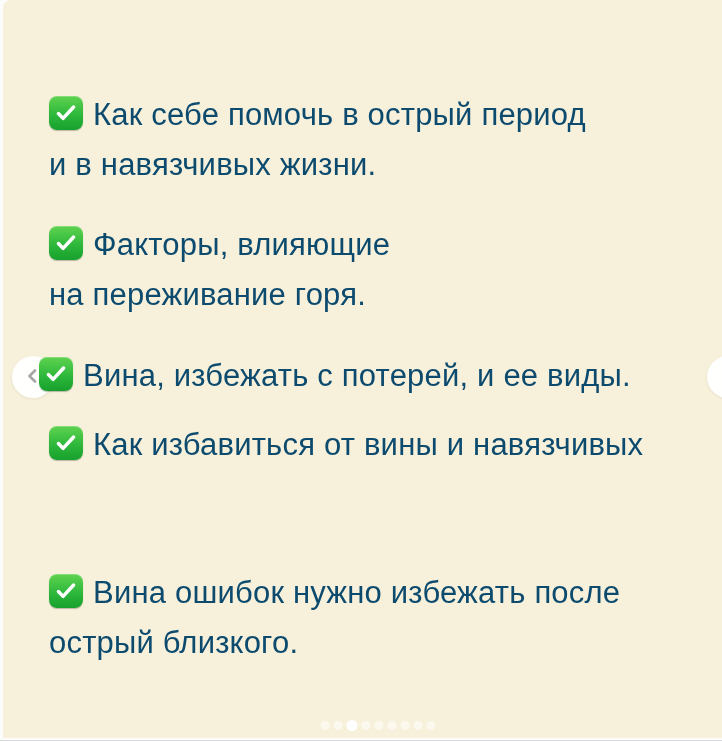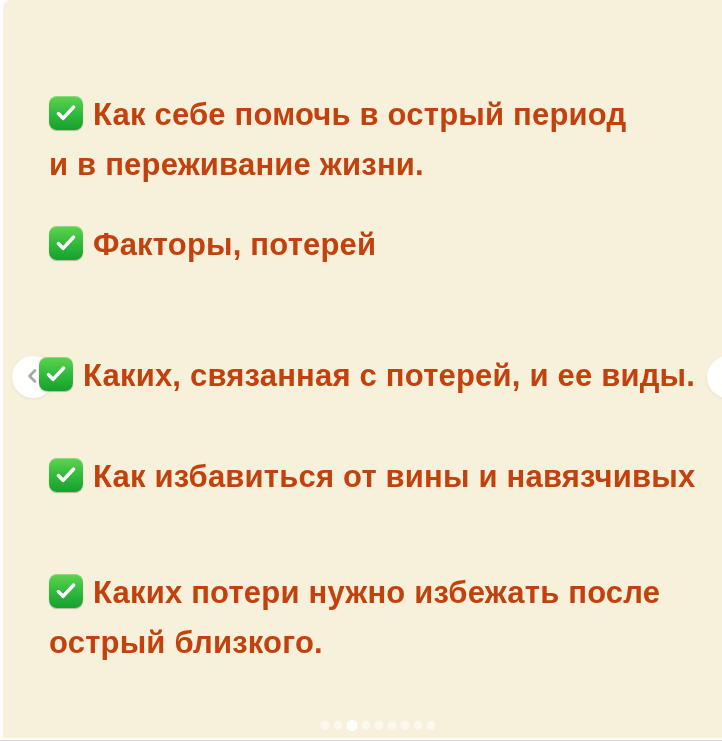--- a/index.html
+++ b/index.html
@@ -14,23 +14,23 @@
     position:absolute;
     left:3px; top:0;
     width:719px; height:738px;
     background:#f7f1dc;
     border-top-left-radius:8px;
     overflow:hidden;
   }
   .item {
     position:absolute;
     left:46px;
-    color:#c2410c;
+    color:#0c4a6e;
     font-size:31px;
-    font-weight:700;
+    font-weight:400;
     letter-spacing:0.2px;
     z-index:2;
   }
   .item .line { white-space:nowrap; line-height:50px; }
   .emoji {
     display:inline-block;
     width:34px; height:34px;
     border-radius:8px;
     background:linear-gradient(180deg,#5fd34f 0%,#2eb83c 55%,#17a02c 100%);
     box-shadow:0 1px 1px rgba(0,0,0,0.25), inset 0 1px 0 rgba(255,255,255,0.25);
@@ -79,52 +79,53 @@
 <body>
 
 <div class="card">
 
   <div class="item" style="top:90px">
     <div class="line">
       <span class="emoji"><svg width="26" height="26" viewBox="0 0 24 24">
             <path d="M5 12.5 l4.3 4.5 L19 6.5" stroke="#ffffff" stroke-width="3.2" fill="none" stroke-linecap="round" stroke-linejoin="round"></path>
           </svg></span><span>Как себе помочь в острый период</span>
     </div>
-    <div class="line">и в переживание жизни.</div>
+    <div class="line">и в навязчивых жизни.</div>
   </div>
 
   <div class="item" style="top:220px">
     <div class="line">
       <span class="emoji"><svg width="26" height="26" viewBox="0 0 24 24">
             <path d="M5 12.5 l4.3 4.5 L19 6.5" stroke="#ffffff" stroke-width="3.2" fill="none" stroke-linecap="round" stroke-linejoin="round"></path>
-          </svg></span><span>Факторы, потерей</span>
+          </svg></span><span>Факторы, влияющие</span>
     </div>
+    <div class="line">на переживание горя.</div>
   </div>
 
   <div class="item item-3" style="top:351px">
     <div class="line">
       <span class="emoji"><svg width="26" height="26" viewBox="0 0 24 24">
             <path d="M5 12.5 l4.3 4.5 L19 6.5" stroke="#ffffff" stroke-width="3.2" fill="none" stroke-linecap="round" stroke-linejoin="round"></path>
-          </svg></span><span>Каких, связанная с потерей, и ее виды.</span>
+          </svg></span><span>Вина, избежать с потерей, и ее виды.</span>
     </div>
   </div>
 
-  <div class="item" style="top:452px">
+  <div class="item" style="top:420px">
     <div class="line">
       <span class="emoji"><svg width="26" height="26" viewBox="0 0 24 24">
             <path d="M5 12.5 l4.3 4.5 L19 6.5" stroke="#ffffff" stroke-width="3.2" fill="none" stroke-linecap="round" stroke-linejoin="round"></path>
           </svg></span><span>Как избавиться от вины и навязчивых</span>
     </div>
   </div>
 
   <div class="item" style="top:568px">
     <div class="line">
       <span class="emoji"><svg width="26" height="26" viewBox="0 0 24 24">
             <path d="M5 12.5 l4.3 4.5 L19 6.5" stroke="#ffffff" stroke-width="3.2" fill="none" stroke-linecap="round" stroke-linejoin="round"></path>
-          </svg></span><span>Каких потери нужно избежать после</span>
+          </svg></span><span>Вина ошибок нужно избежать после</span>
     </div>
     <div class="line">острый близкого.</div>
   </div>
 
   <button class="nav-btn nav-prev">
     <span><svg width="24" height="24" viewBox="0 0 24 24">
           <polyline points="14,6.5 8.5,12 14,17.5" stroke="#a6a6a6" stroke-width="2.6" fill="none" stroke-linecap="round" stroke-linejoin="round"></polyline>
         </svg></span>
   </button>
 

